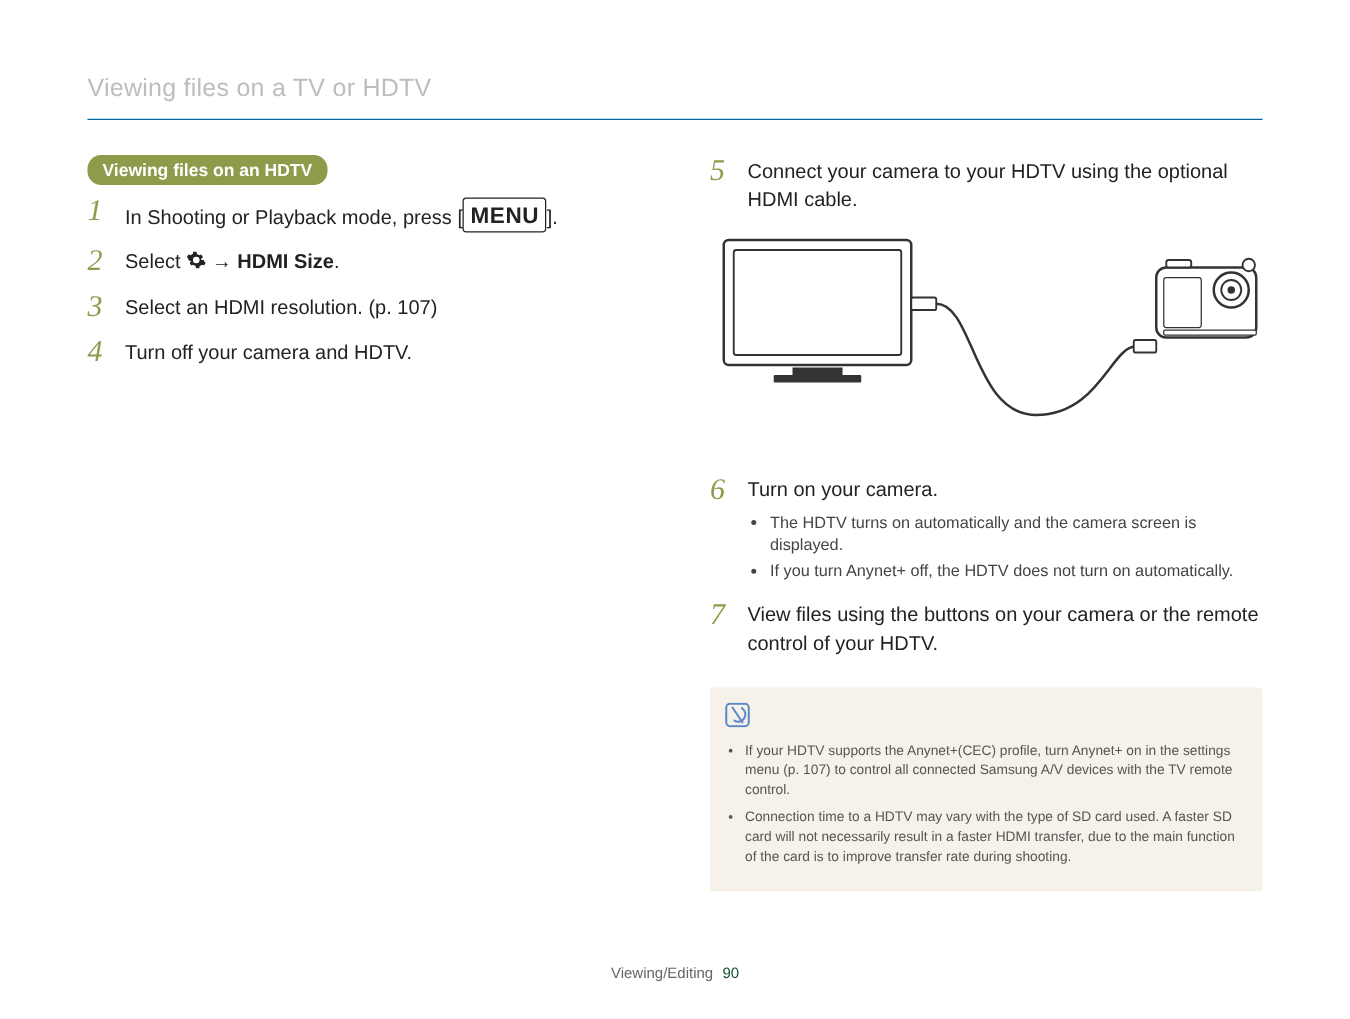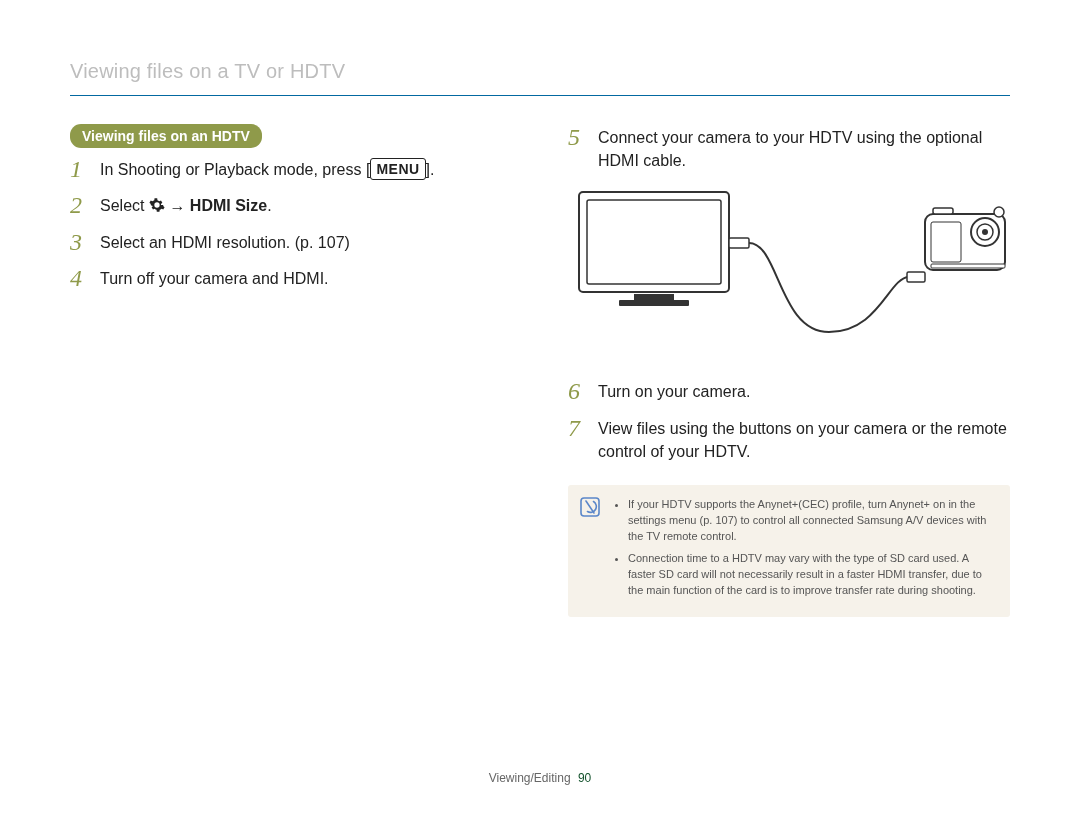--- a/index.html
+++ b/index.html
@@ -81,21 +81,21 @@
     padding-top: 2px;
     color: #222;
     font-weight: 300;
   }
   .menu-box {
     display: inline-block;
     font-weight: 700;
     border: 1.5px solid #222;
     border-radius: 3px;
     padding: 0 5px;
-    font-size: 14px;
+    font-size: 18px;
     letter-spacing: 0.5px;
     vertical-align: 1px;
   }
   .gear-icon {
     display: inline-flex;
     vertical-align: -2px;
   }
   .arrow { }
   .bold { font-weight: 600; }
   .sub-bullets {
@@ -112,20 +112,21 @@
     height: 168px;
     margin-bottom: 14px;
   }
   .note-box {
     display: flex;
     gap: 12px;
     background: var(--notebox);
     border-radius: 3px;
     padding: 12px 14px 12px 12px;
     margin-top: 22px;
+    flex-direction: column;
   }
   .note-icon {
     flex: 0 0 20px;
     height: 20px;
   }
   .note-list {
     list-style: disc;
     margin: 0;
     padding-left: 16px;
     font-size: 11px;
@@ -179,21 +180,21 @@
           </div>
         </div>
 
         <div class="step">
           <div class="step-num">3</div>
           <div class="step-body">Select an HDMI resolution. (p. 107)</div>
         </div>
 
         <div class="step">
           <div class="step-num">4</div>
-          <div class="step-body">Turn off your camera and HDMI.</div>
+          <div class="step-body">Turn off your camera and HDTV.</div>
         </div>
       </div>
     </div>
 
     <div class="col">
       <div class="steps">
         <div class="step">
           <div class="step-num">5</div>
           <div class="step-body">Connect your camera to your HDTV using the optional HDMI cable.</div>
         </div>
@@ -223,20 +224,24 @@
 
             <rect x="362" y="40" width="30" height="40" rx="2" fill="#fff" stroke="#333" stroke-width="1"></rect>
             <rect x="362" y="82" width="74" height="4" rx="1" fill="#fff" stroke="#333" stroke-width="1"></rect>
           </svg>
         </div>
 
         <div class="step">
           <div class="step-num">6</div>
           <div class="step-body">
             <span>Turn on your camera.</span>
+            <ul class="sub-bullets">
+              <li>The HDTV turns on automatically and the camera screen is displayed.</li>
+              <li>If you turn Anynet+ off, the HDTV does not turn on automatically.</li>
+            </ul>
           </div>
         </div>
 
         <div class="step">
           <div class="step-num">7</div>
           <div class="step-body">View files using the buttons on your camera or the remote control of your HDTV.</div>
         </div>
       </div>
 
       <div class="note-box">

